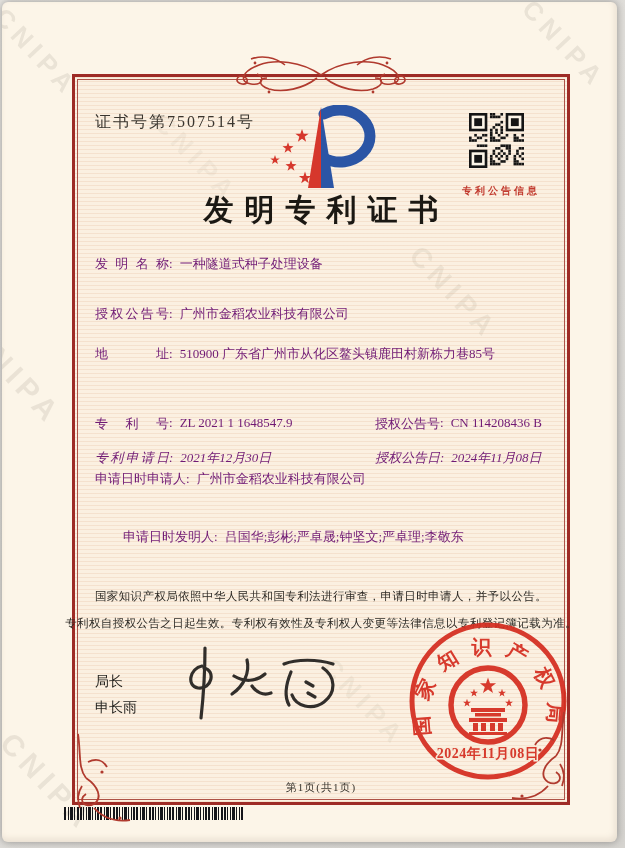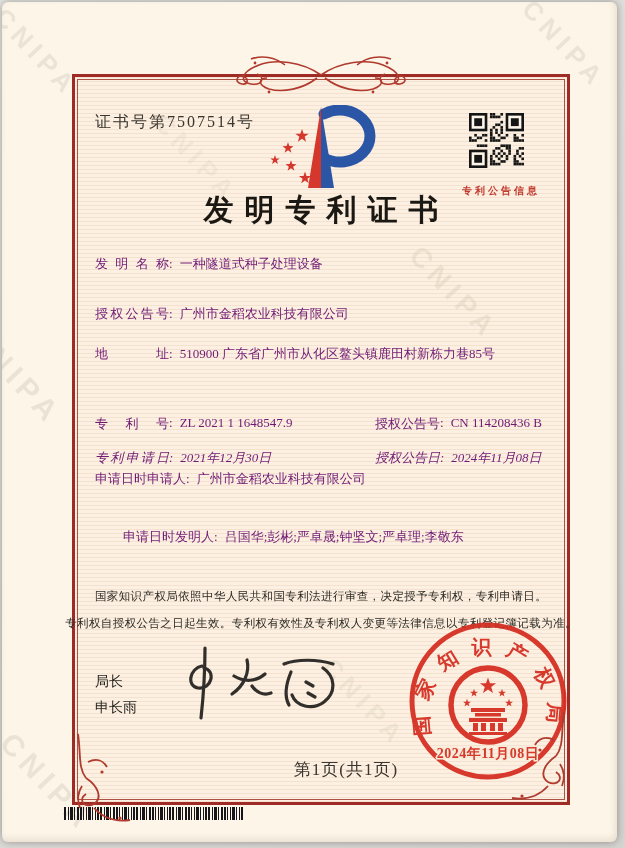--- a/index.html
+++ b/index.html
@@ -58,22 +58,22 @@
   }
   .notice div{white-space:nowrap;}
   .signer{
     position:absolute;left:93px;top:666px;
     font-family:"Liberation Sans","DejaVu Sans",sans-serif;
     font-size:14px;font-weight:400;color:#262420;line-height:26px;
   }
   .signature{position:absolute;left:170px;top:636px;}
   .seal{position:absolute;left:402px;top:615px;}
   .page-info{
-    position:absolute;left:70px;top:756px;width:498px;text-align:center;
-    font-size:17px;letter-spacing:1px;color:#3a352e;padding-left:25px;
+    position:absolute;left:70px;top:778px;width:498px;text-align:center;
+    font-size:11px;letter-spacing:1px;color:#3a352e;
   }
   .barcode{position:absolute;left:62px;top:805px;}
   .orn-top{position:absolute;left:219px;top:50px;z-index:4;}
   .orn-bl{position:absolute;left:72px;top:730px;z-index:4;}
   .orn-br{position:absolute;left:502px;top:708px;z-index:4;}
   svg{display:block;}
 </style>
 </head>
 <body>
 
@@ -239,21 +239,21 @@
         </div>
         <div class="row" style="top:215px;">
           <span class="lab-wide">申请日时申请人</span><span class="colon">:</span><span class="val">广州市金稻农业科技有限公司</span>
         </div>
         <div class="row" style="top:273px;margin-left:28px;">
           <span class="lab-wide">申请日时发明人</span><span class="colon">:</span><span class="val">吕国华;彭彬;严卓晟;钟坚文;严卓理;李敬东</span>
         </div>
       </div>
 
       <div class="notice">
-        <div>国家知识产权局依照中华人民共和国专利法进行审查，决定授予专利权，专利申请日。</div>
+        <div>国家知识产权局依照中华人民共和国专利法进行审查，申请日时申请人，并予以公告。</div>
         <div>专利权自授权公告之日起生效。专利权有效性及专利权人变更等法律信息以专利登记簿记载为准。</div>
       </div>
 
       <div class="signer">
         <div>局长</div>
         <div>申长雨</div>
       </div>
 
       <svg class="signature" width="175" height="85" viewBox="0 0 175 85">
         <g fill="none" stroke="#1c1a18" stroke-width="3.2" stroke-linecap="round" stroke-linejoin="round" opacity=".9">

